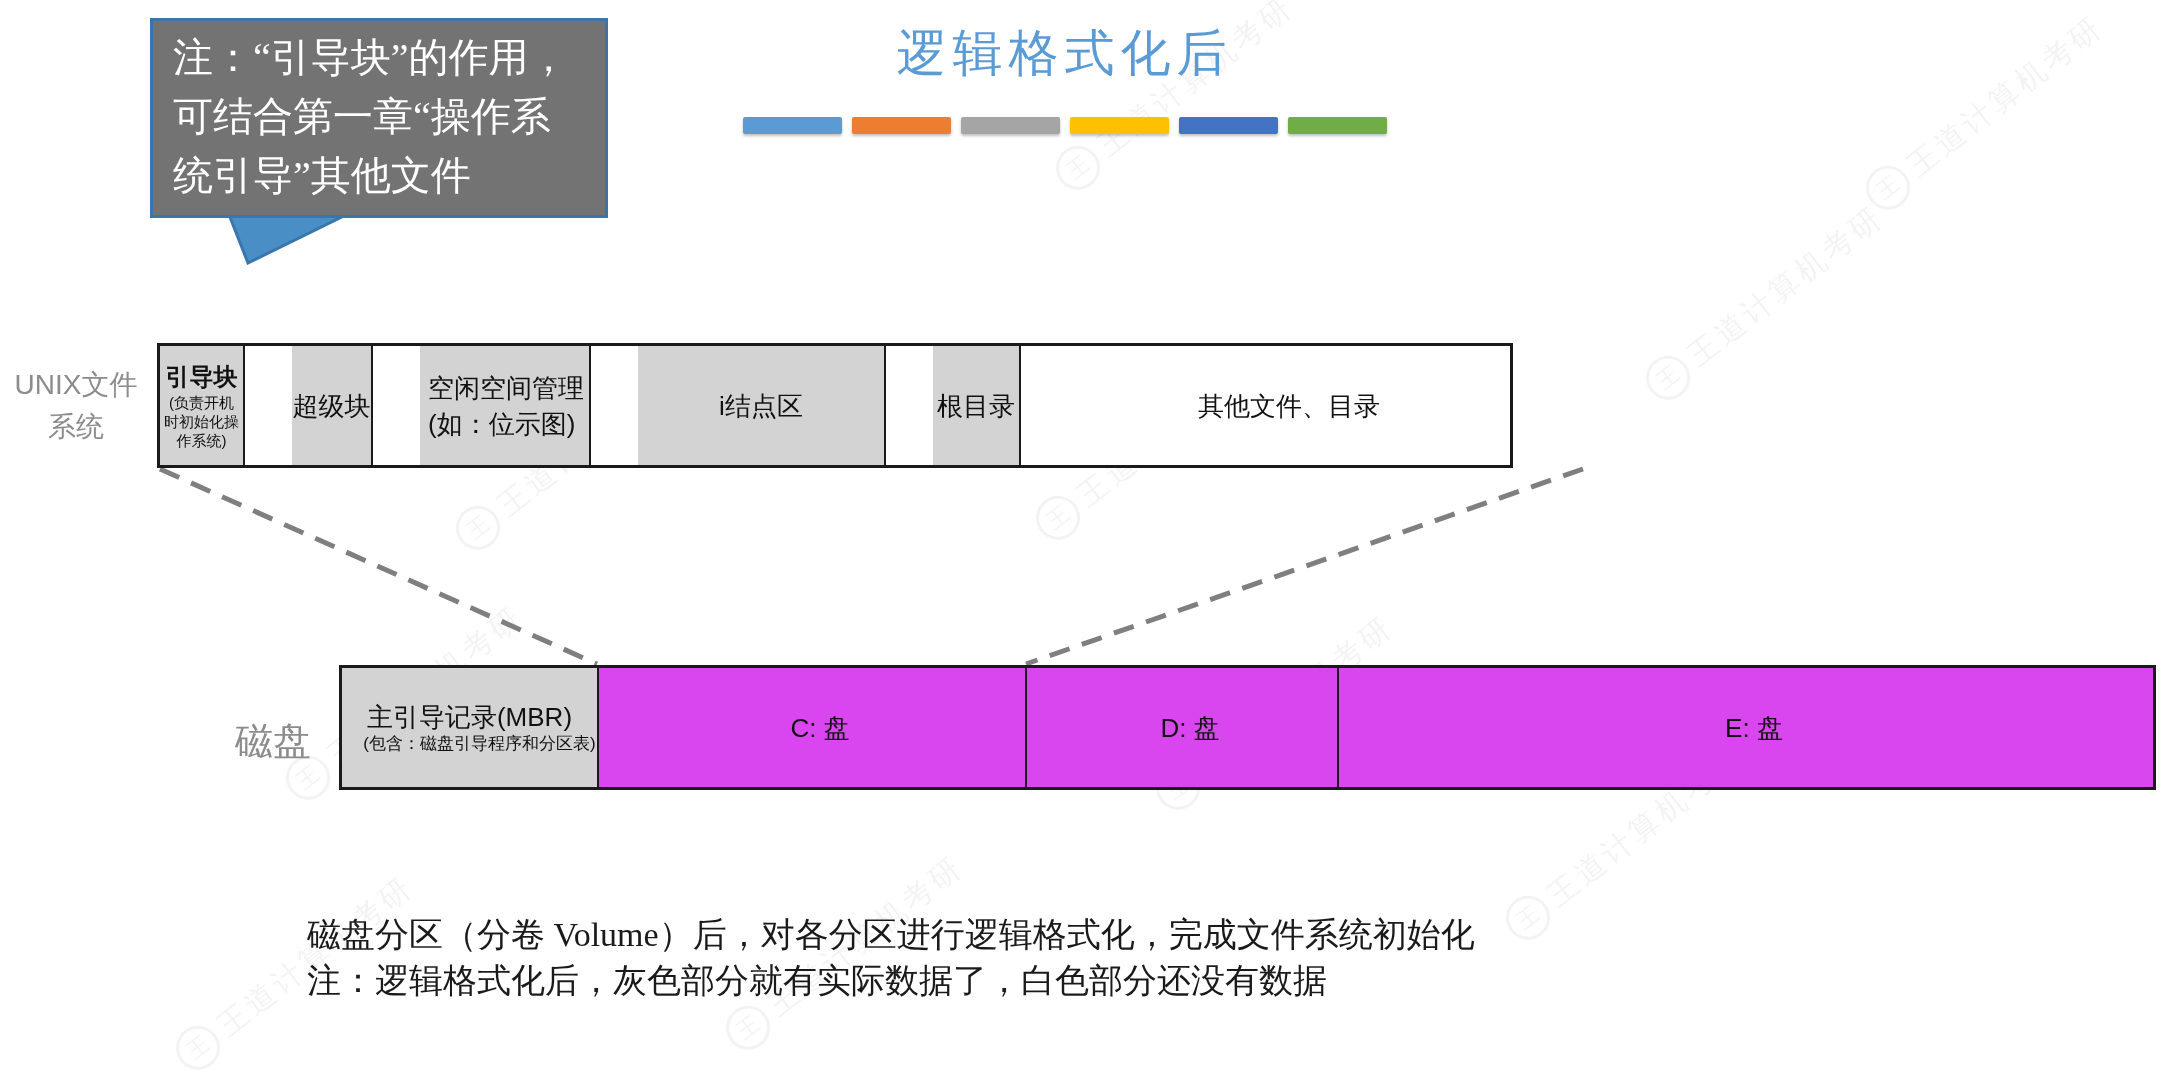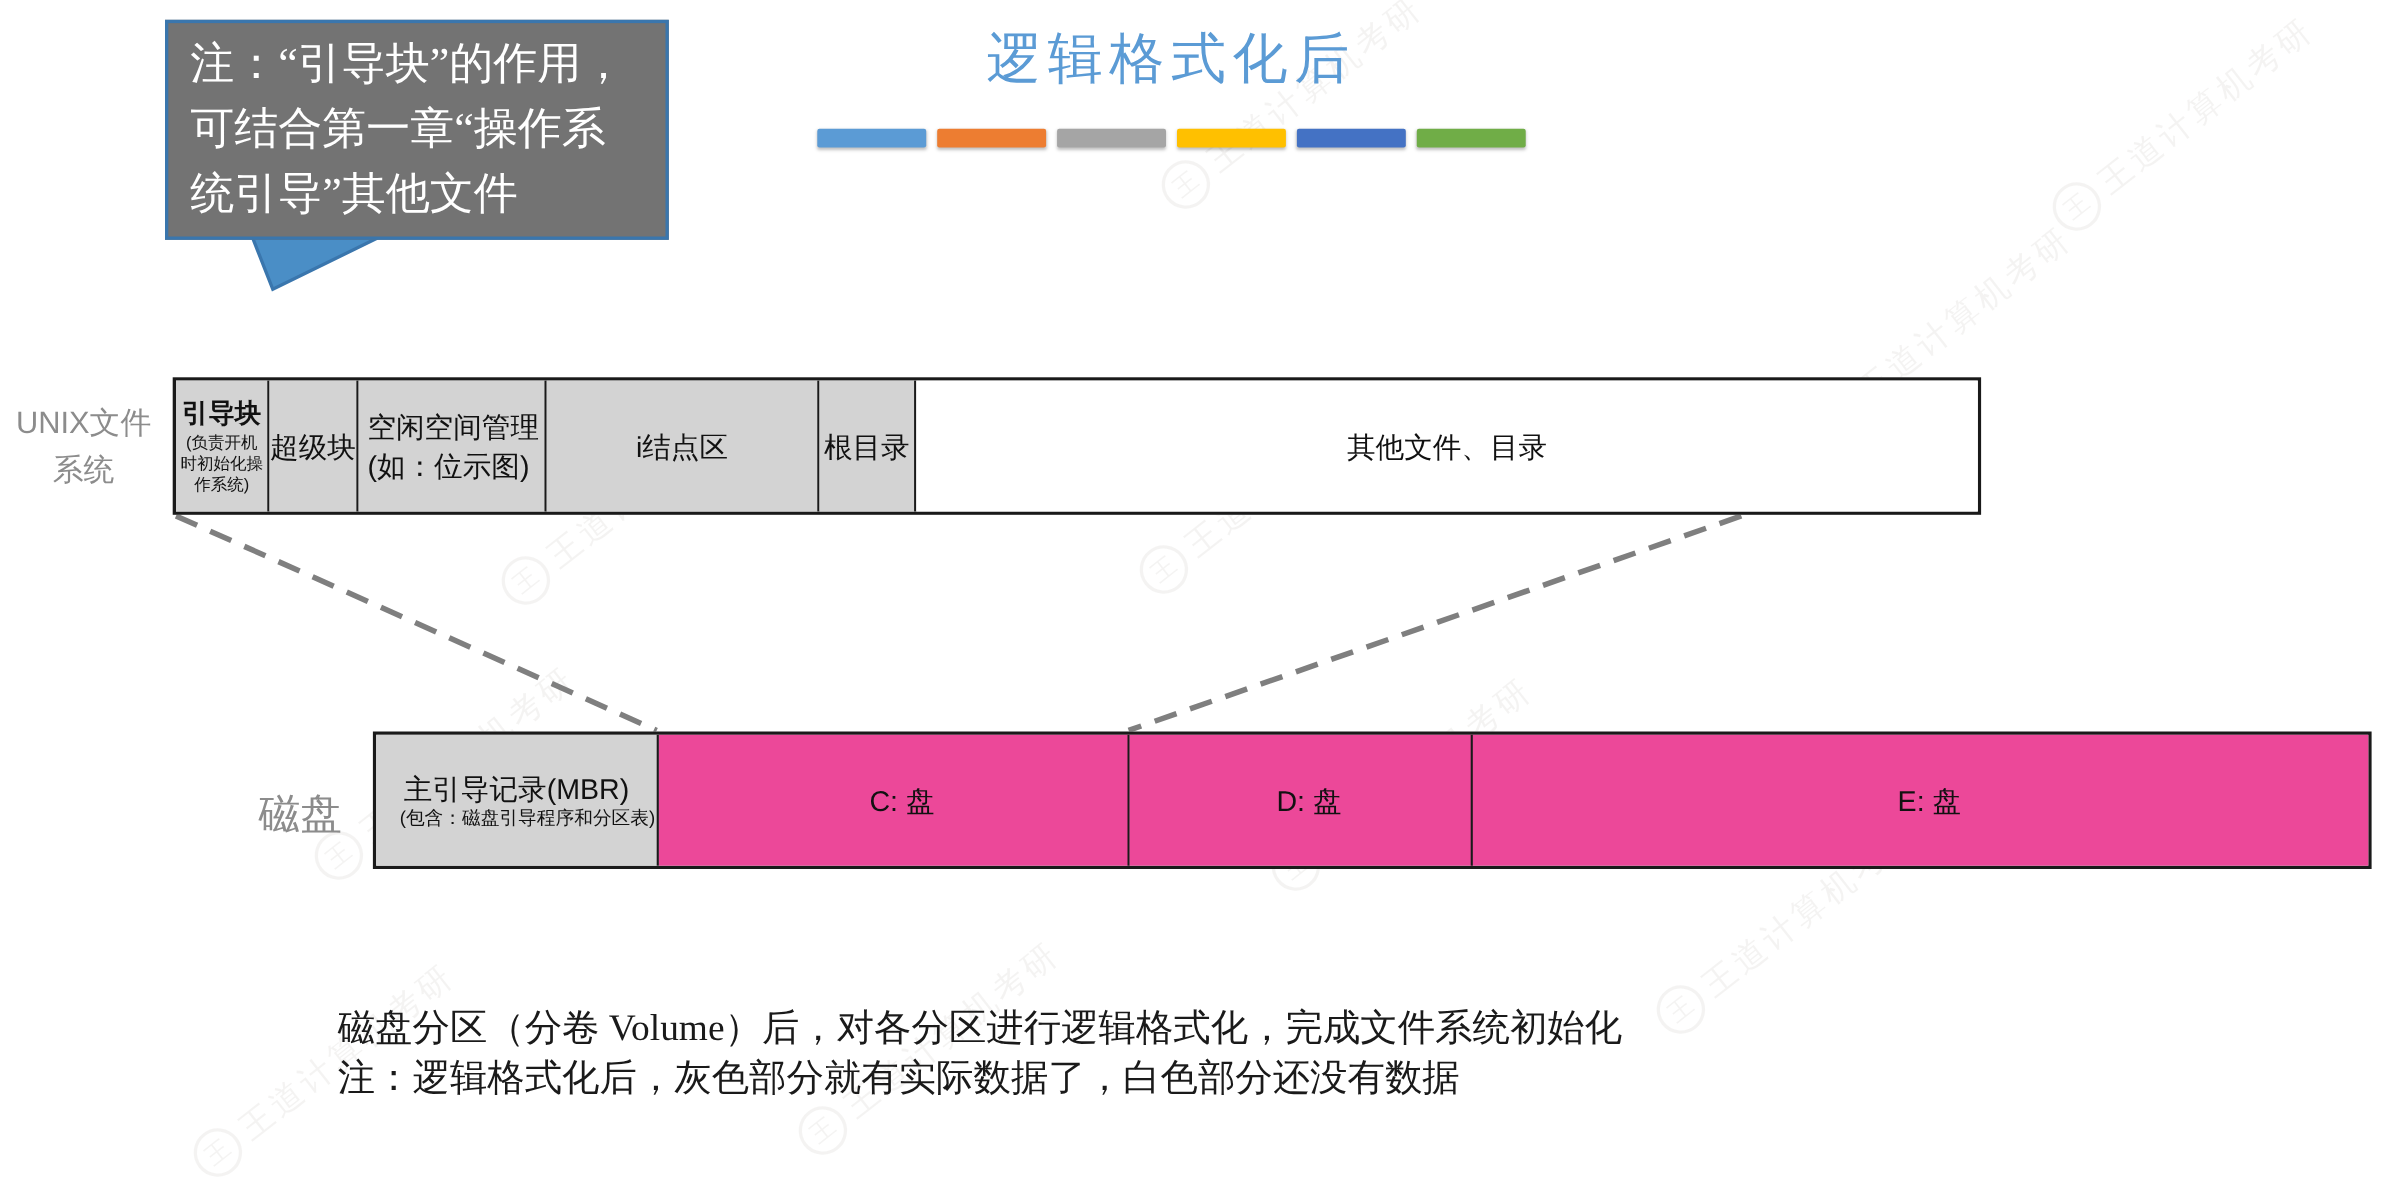--- a/index.html
+++ b/index.html
@@ -107,36 +107,36 @@
   #disk-label { left: 218px; top: 720px; width: 110px; font-size: 38px; line-height: 42px; }
 
   
   .bar {
     position: absolute;
     display: flex;
     border: 3px solid #1a1a1a;
     z-index: 2;
     background: #ffffff;
   }
-  #unix-bar { left: 157px; top: 343px; width: 1644px; height: 125px; }
+  #unix-bar { left: 157px; top: 343px; width: 1356px; height: 125px; gap: 47px; }
   #disk-bar { left: 339px; top: 665px; width: 1817px; height: 125px; }
 
   .cell {
     display: flex;
     flex-direction: column;
     align-items: center;
     justify-content: center;
     border-right: 2px solid #1a1a1a;
     color: #111111;
     overflow: hidden;
   }
   .cell:last-child { border-right: none; }
   .cell.gray  { background: #D3D3D3; }
   .cell.white { background: #ffffff; }
-  .cell.green { background: #ec4899; padding-left: 16px; }
+  .cell.green { background: #d946ef; padding-left: 16px; }
 
   .cell-label    { font-size: 26px; line-height: 32px; white-space: nowrap; }
   .cell-label.bold { font-weight: bold; font-size: 24px; }
   .cell-sub      { font-size: 15px; line-height: 19px; text-align: center; padding: 0 4px; }
   .cell-sub.mid  { font-size: 17px; line-height: 22px; white-space: nowrap; margin-left: 20px; }
 
   #cell-free { align-items: flex-start; padding-left: 8px; }
   #cell-free .cell-label { line-height: 36px; }
 
   

